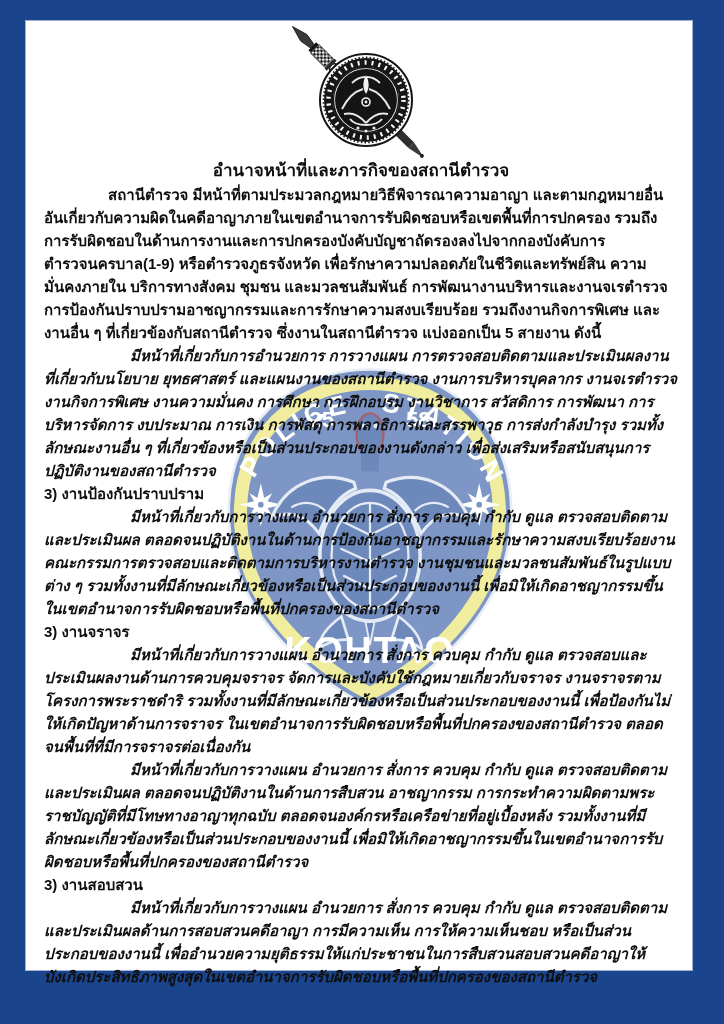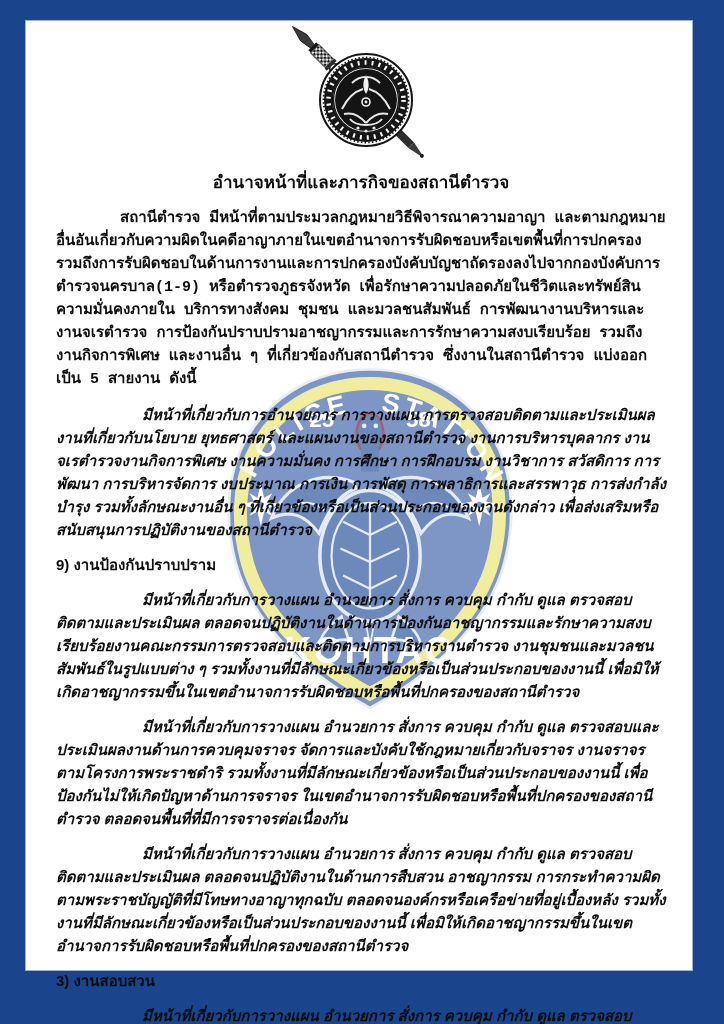--- a/index.html
+++ b/index.html
@@ -5,22 +5,22 @@
   html,body{margin:0;padding:0;}
   body{background:#1a448c;font-family:"Liberation Sans","DejaVu Sans",sans-serif;}
   .page{position:relative;width:724px;height:1024px;background:#1a448c;overflow:hidden;}
   .sheet{position:absolute;left:25px;top:20px;width:668px;height:951px;background:#ffffff;
          border:1px solid #9fb2d6;box-sizing:border-box;z-index:1;}
   .watermark{position:absolute;left:191px;top:357px;width:358px;height:358px;z-index:2;}
   .emblem{position:absolute;left:266px;top:13px;width:172px;height:152px;z-index:3;}
   .textcol{position:absolute;left:44px;top:159px;width:634px;z-index:3;
            color:#0e0e0e;font-weight:bold;font-size:15px;line-height:23px;}
   .title{text-align:center;font-size:17px;margin:0;line-height:24px;}
-  .textcol p{margin:12px;}
-  .intro{text-indent:64px;font-family:Liberation Mono, monospace;}
+  .textcol p{margin:0;}
+  .intro{text-indent:64px;}
   .sec-h{margin-left:70px;}
   .sec-b{text-indent:86px;font-style:italic;}
 </style>
 </head>
 <body>
 
 <div class="page">
 
   <div class="sheet"></div>
 
@@ -116,23 +116,24 @@
       <circle cx="108" cy="115" r="1.6" fill="#e8e8e8"></circle>
     </g>
   </svg>
 
   <div class="textcol">
     <p class="title">อำนาจหน้าที่และภารกิจของสถานีตำรวจ</p>
     <p class="intro">สถานีตำรวจ มีหน้าที่ตามประมวลกฎหมายวิธีพิจารณาความอาญา และตามกฎหมายอื่นอันเกี่ยวกับความผิดในคดีอาญาภายในเขตอำนาจการรับผิดชอบหรือเขตพื้นที่การปกครอง รวมถึงการรับผิดชอบในด้านการงานและการปกครองบังคับบัญชาถัดรองลงไปจากกองบังคับการตำรวจนครบาล(1-9) หรือตำรวจภูธรจังหวัด เพื่อรักษาความปลอดภัยในชีวิตและทรัพย์สิน ความมั่นคงภายใน บริการทางสังคม ชุมชน และมวลชนสัมพันธ์ การพัฒนางานบริหารและงานจเรตำรวจ การป้องกันปราบปรามอาชญากรรมและการรักษาความสงบเรียบร้อย รวมถึงงานกิจการพิเศษ และงานอื่น ๆ ที่เกี่ยวข้องกับสถานีตำรวจ ซึ่งงานในสถานีตำรวจ แบ่งออกเป็น 5 สายงาน ดังนี้</p>
 
     <p class="sec-b">มีหน้าที่เกี่ยวกับการอำนวยการ การวางแผน การตรวจสอบติดตามและประเมินผลงานที่เกี่ยวกับนโยบาย ยุทธศาสตร์ และแผนงานของสถานีตำรวจ งานการบริหารบุคลากร งานจเรตำรวจงานกิจการพิเศษ งานความมั่นคง การศึกษา การฝึกอบรม งานวิชาการ สวัสดิการ การพัฒนา การบริหารจัดการ งบประมาณ การเงิน การพัสดุ การพลาธิการและสรรพาวุธ การส่งกำลังบำรุง รวมทั้งลักษณะงานอื่น ๆ ที่เกี่ยวข้องหรือเป็นส่วนประกอบของงานดังกล่าว เพื่อส่งเสริมหรือสนับสนุนการปฏิบัติงานของสถานีตำรวจ</p>
 
-    <p class="sec-h">9) งานป้องกันปราบปราม</p>
+    <p class="sec-h">3) งานป้องกันปราบปราม</p>
     <p class="sec-b">มีหน้าที่เกี่ยวกับการวางแผน อำนวยการ สั่งการ ควบคุม กำกับ ดูแล ตรวจสอบติดตามและประเมินผล ตลอดจนปฏิบัติงานในด้านการป้องกันอาชญากรรมและรักษาความสงบเรียบร้อยงานคณะกรรมการตรวจสอบและติดตามการบริหารงานตำรวจ งานชุมชนและมวลชนสัมพันธ์ในรูปแบบต่าง ๆ รวมทั้งงานที่มีลักษณะเกี่ยวข้องหรือเป็นส่วนประกอบของงานนี้ เพื่อมิให้เกิดอาชญากรรมขึ้นในเขตอำนาจการรับผิดชอบหรือพื้นที่ปกครองของสถานีตำรวจ</p>
 
+    <p class="sec-h">3) งานจราจร</p>
     <p class="sec-b">มีหน้าที่เกี่ยวกับการวางแผน อำนวยการ สั่งการ ควบคุม กำกับ ดูแล ตรวจสอบและประเมินผลงานด้านการควบคุมจราจร จัดการและบังคับใช้กฎหมายเกี่ยวกับจราจร งานจราจรตามโครงการพระราชดำริ รวมทั้งงานที่มีลักษณะเกี่ยวข้องหรือเป็นส่วนประกอบของงานนี้ เพื่อป้องกันไม่ให้เกิดปัญหาด้านการจราจร ในเขตอำนาจการรับผิดชอบหรือพื้นที่ปกครองของสถานีตำรวจ ตลอดจนพื้นที่ที่มีการจราจรต่อเนื่องกัน</p>
 
     <p class="sec-b">มีหน้าที่เกี่ยวกับการวางแผน อำนวยการ สั่งการ ควบคุม กำกับ ดูแล ตรวจสอบติดตามและประเมินผล ตลอดจนปฏิบัติงานในด้านการสืบสวน อาชญากรรม การกระทำความผิดตามพระราชบัญญัติที่มีโทษทางอาญาทุกฉบับ ตลอดจนองค์กรหรือเครือข่ายที่อยู่เบื้องหลัง รวมทั้งงานที่มีลักษณะเกี่ยวข้องหรือเป็นส่วนประกอบของงานนี้ เพื่อมิให้เกิดอาชญากรรมขึ้นในเขตอำนาจการรับผิดชอบหรือพื้นที่ปกครองของสถานีตำรวจ</p>
 
     <p class="sec-h">3) งานสอบสวน</p>
     <p class="sec-b">มีหน้าที่เกี่ยวกับการวางแผน อำนวยการ สั่งการ ควบคุม กำกับ ดูแล ตรวจสอบติดตามและประเมินผลด้านการสอบสวนคดีอาญา การมีความเห็น การให้ความเห็นชอบ หรือเป็นส่วนประกอบของงานนี้ เพื่ออำนวยความยุติธรรมให้แก่ประชาชนในการสืบสวนสอบสวนคดีอาญาให้บังเกิดประสิทธิภาพสูงสุดในเขตอำนาจการรับผิดชอบหรือพื้นที่ปกครองของสถานีตำรวจ</p>
   </div>
 
 </div>
 

